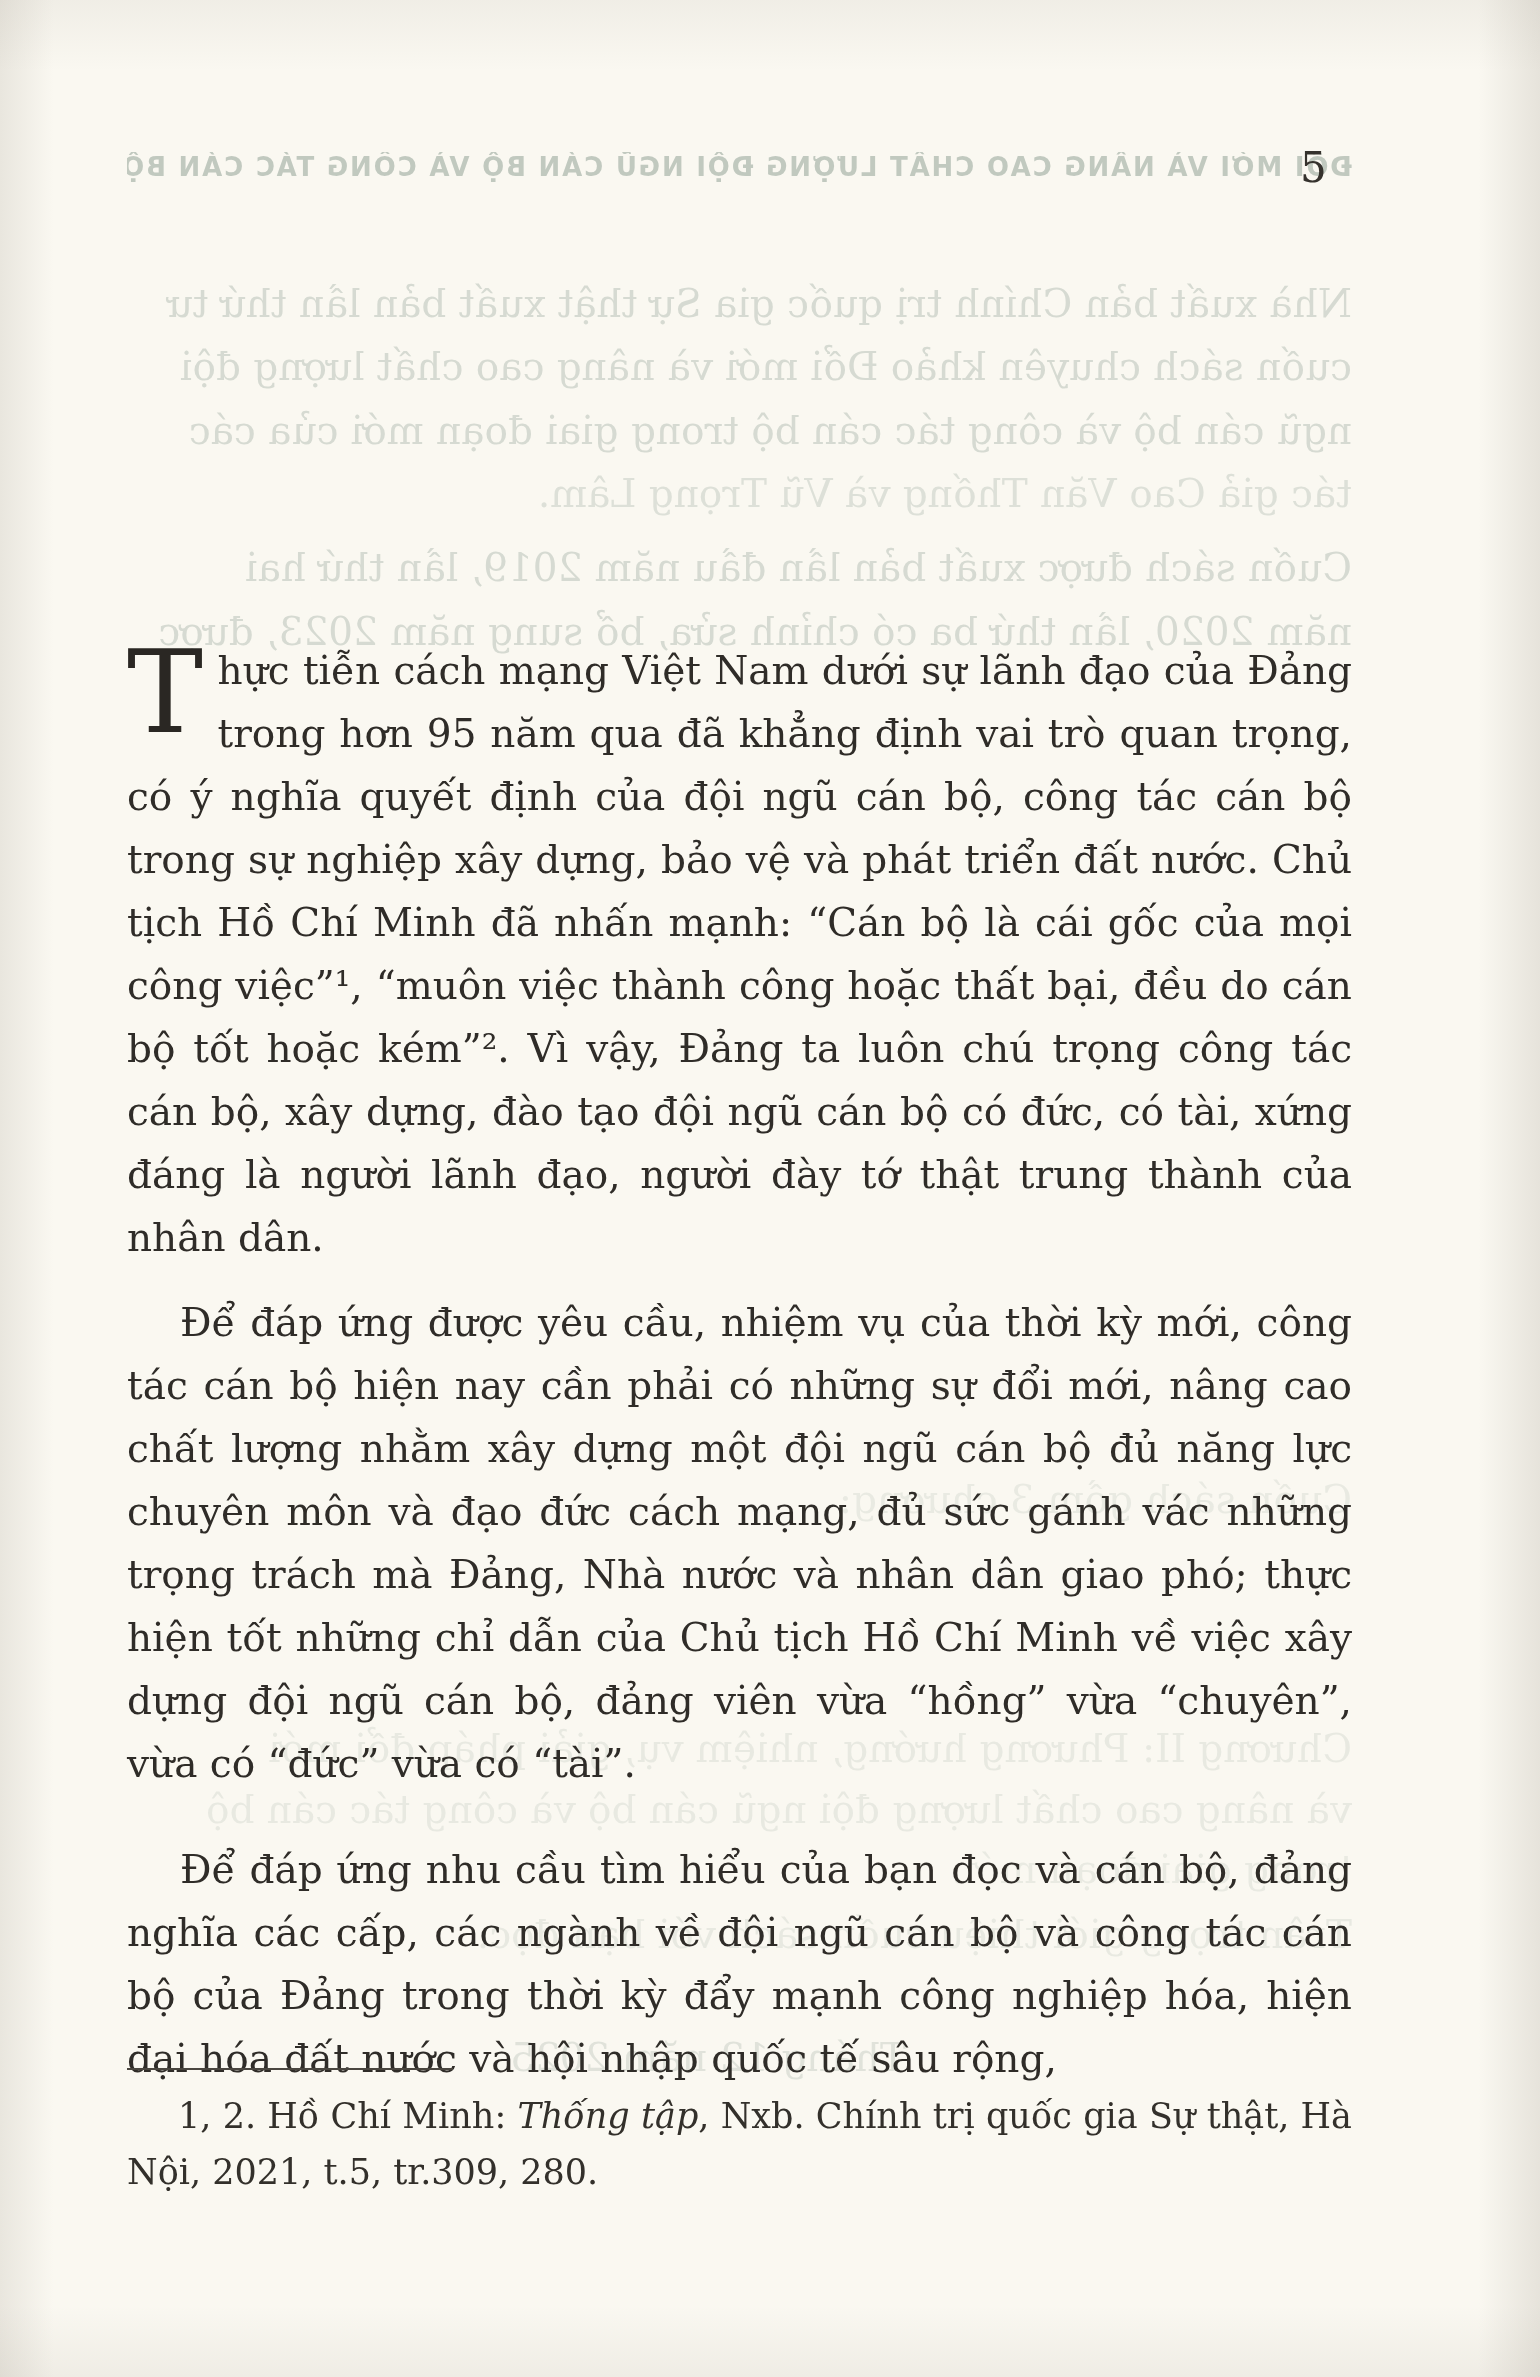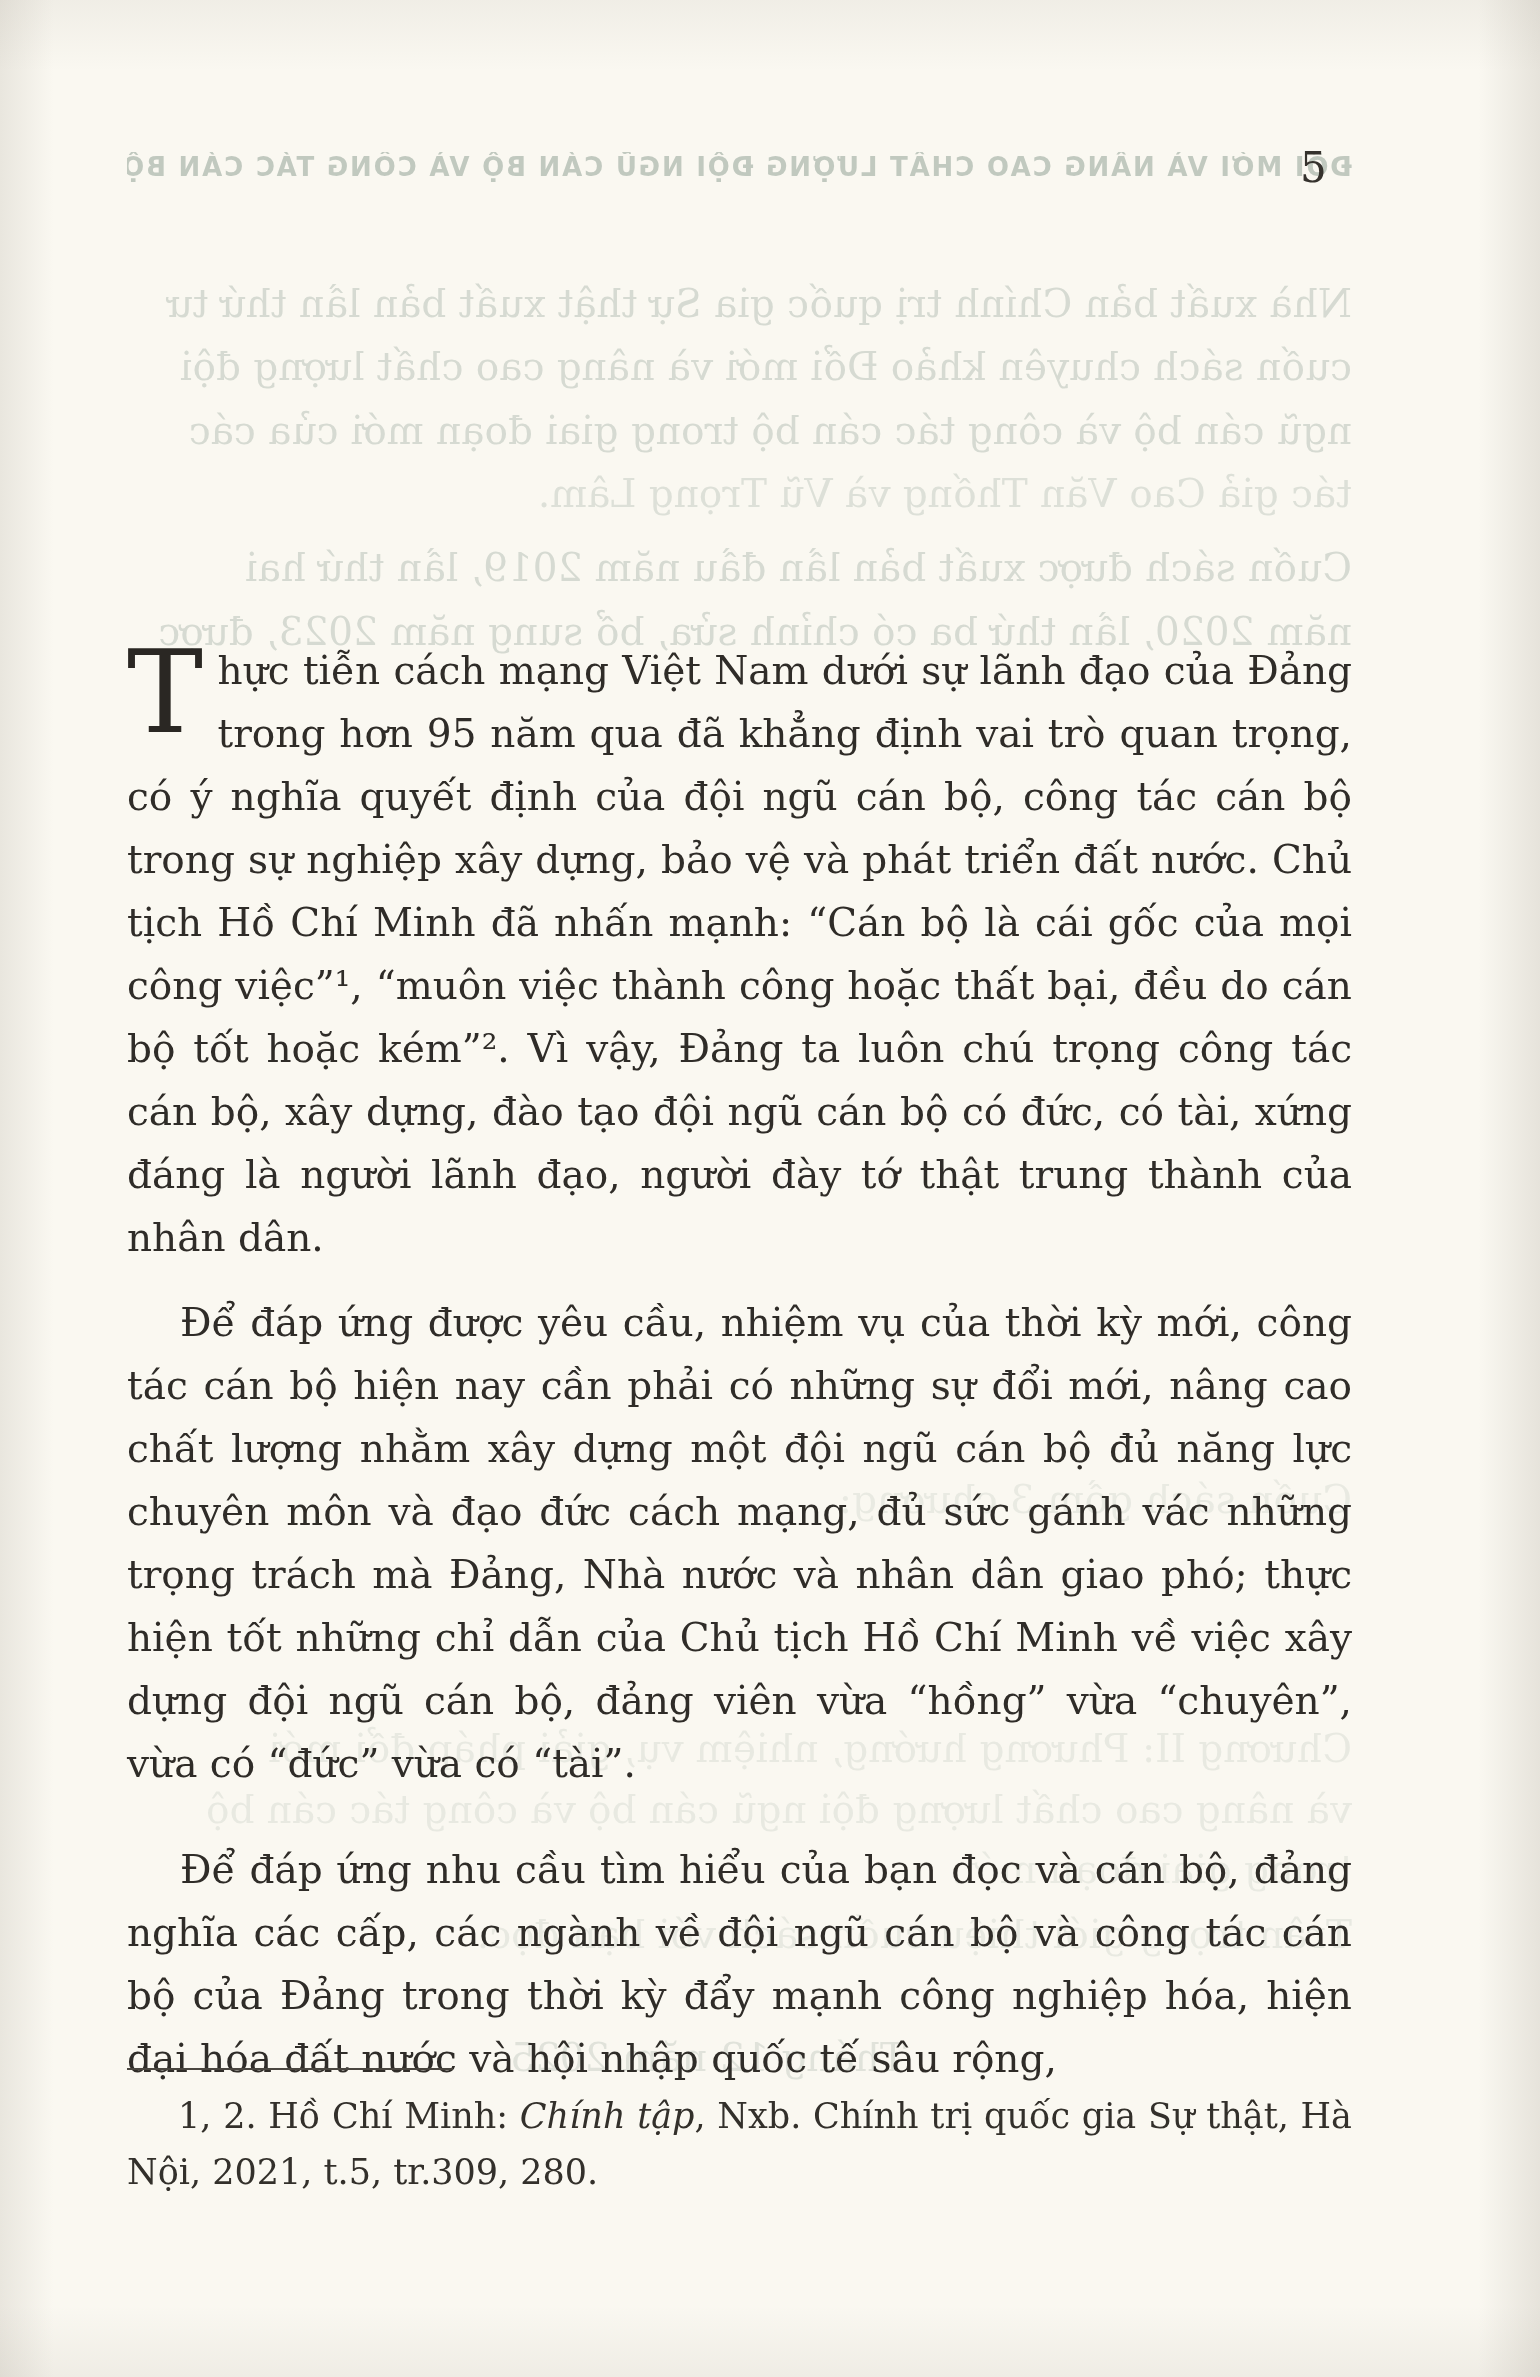--- a/index.html
+++ b/index.html
@@ -149,17 +149,17 @@
     <p class="para-2">
       <span>Để đáp ứng được yêu cầu, nhiệm vụ của thời kỳ mới, công tác cán bộ hiện nay cần phải có những sự đổi mới, nâng cao chất lượng nhằm xây dựng một đội ngũ cán bộ đủ năng lực chuyên môn và đạo đức cách mạng, đủ sức gánh vác những trọng trách mà Đảng, Nhà nước và nhân dân giao phó; thực hiện tốt những chỉ dẫn của Chủ tịch Hồ Chí Minh về việc xây dựng đội ngũ cán bộ, đảng viên vừa “hồng” vừa “chuyên”, vừa có “đức” vừa có “tài”.</span>
     </p>
     <p class="para-3">
       <span>Để đáp ứng nhu cầu tìm hiểu của bạn đọc và cán bộ, đảng nghĩa các cấp, các ngành về đội ngũ cán bộ và công tác cán bộ của Đảng trong thời kỳ đẩy mạnh công nghiệp hóa, hiện đại hóa đất nước và hội nhập quốc tế sâu rộng,</span>
     </p>
   </div>
 
   <div class="footnote">
     <div class="footnote-rule"></div>
-    <p class="footnote-text"><span>1, 2. Hồ Chí Minh: </span><i>Chính tập</i><span>, Nxb. Chính trị quốc gia Sự thật, Hà Nội, 2021, t.5, tr.309, 280.</span></p>
+    <p class="footnote-text"><span>1, 2. Hồ Chí Minh: </span><i>Thống tập</i><span>, Nxb. Chính trị quốc gia Sự thật, Hà Nội, 2021, t.5, tr.309, 280.</span></p>
   </div>
 
 </div>
 
 
 </body></html>

